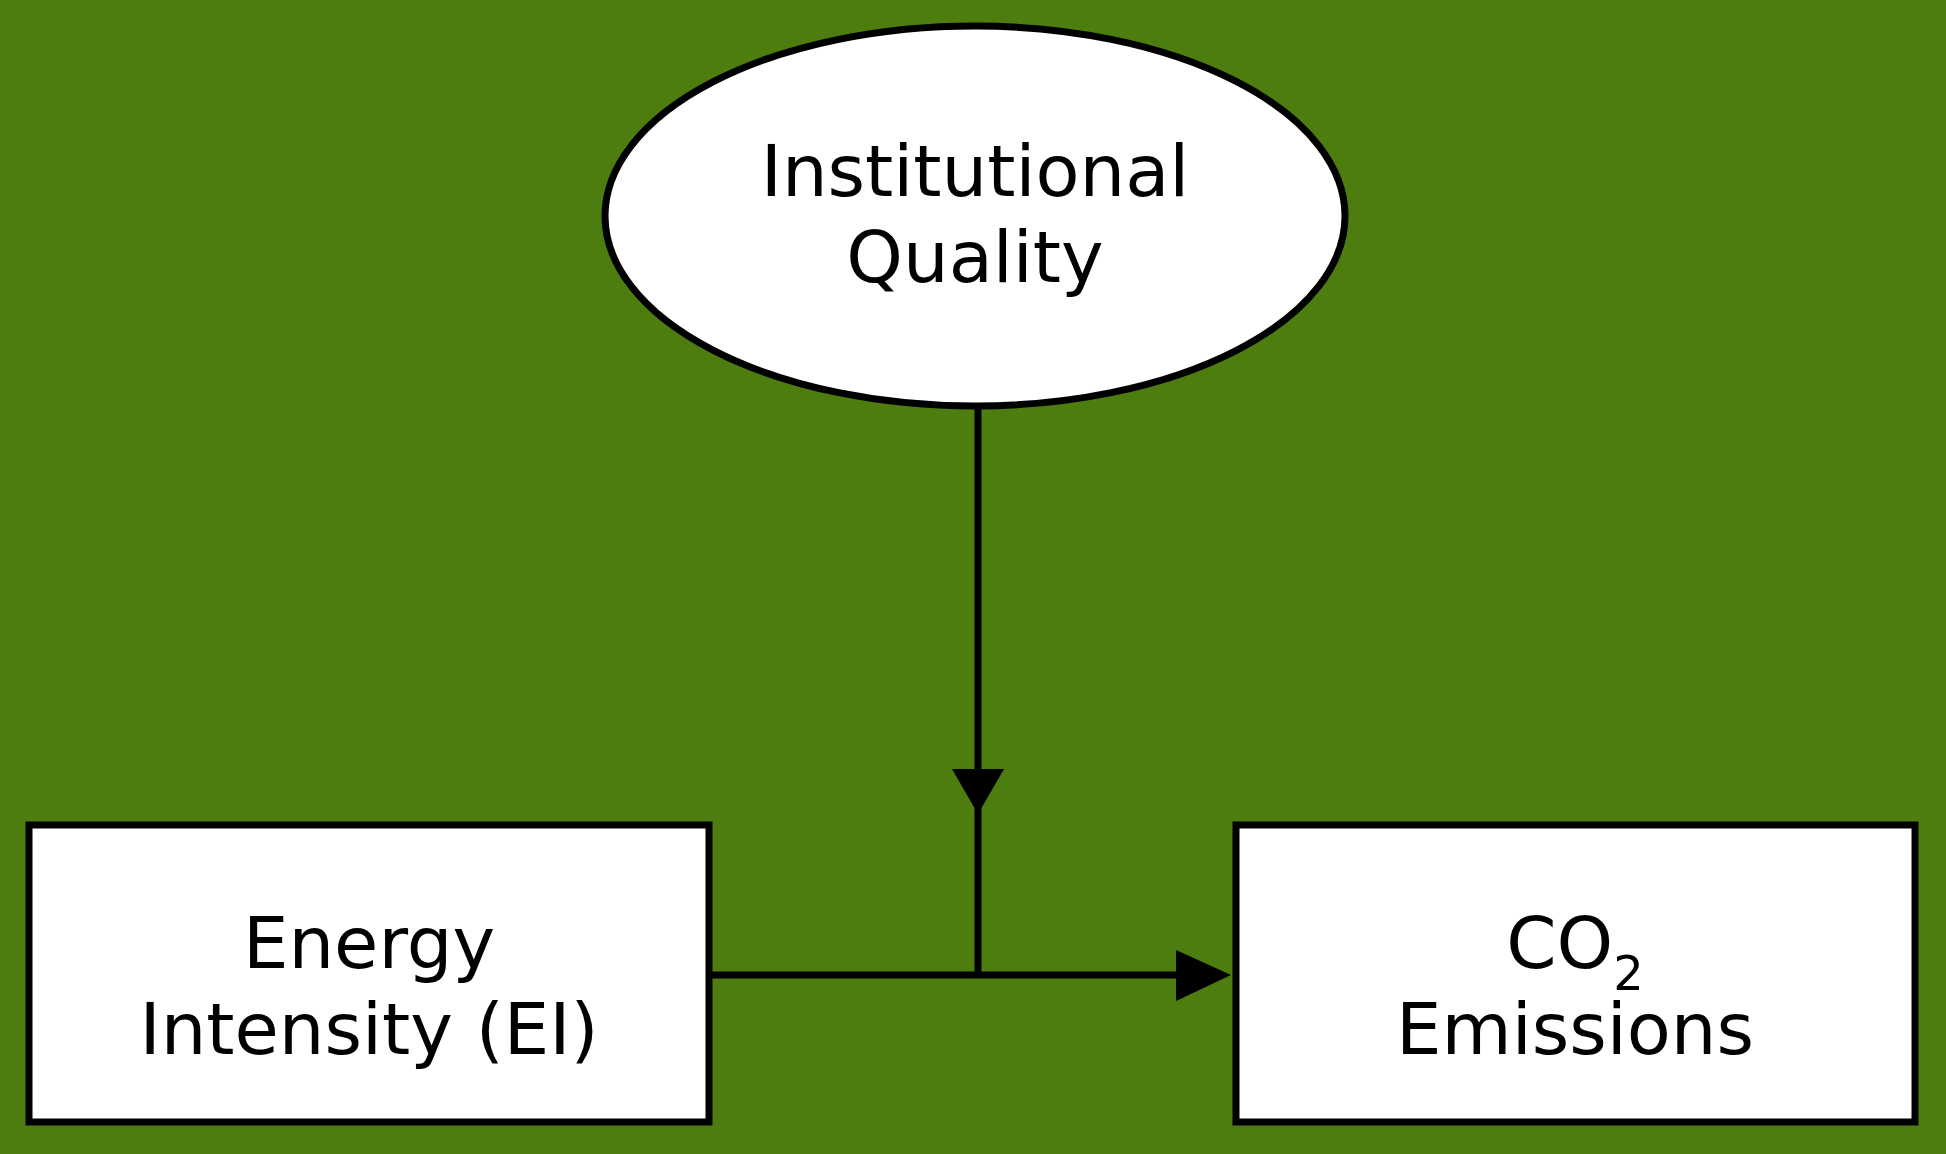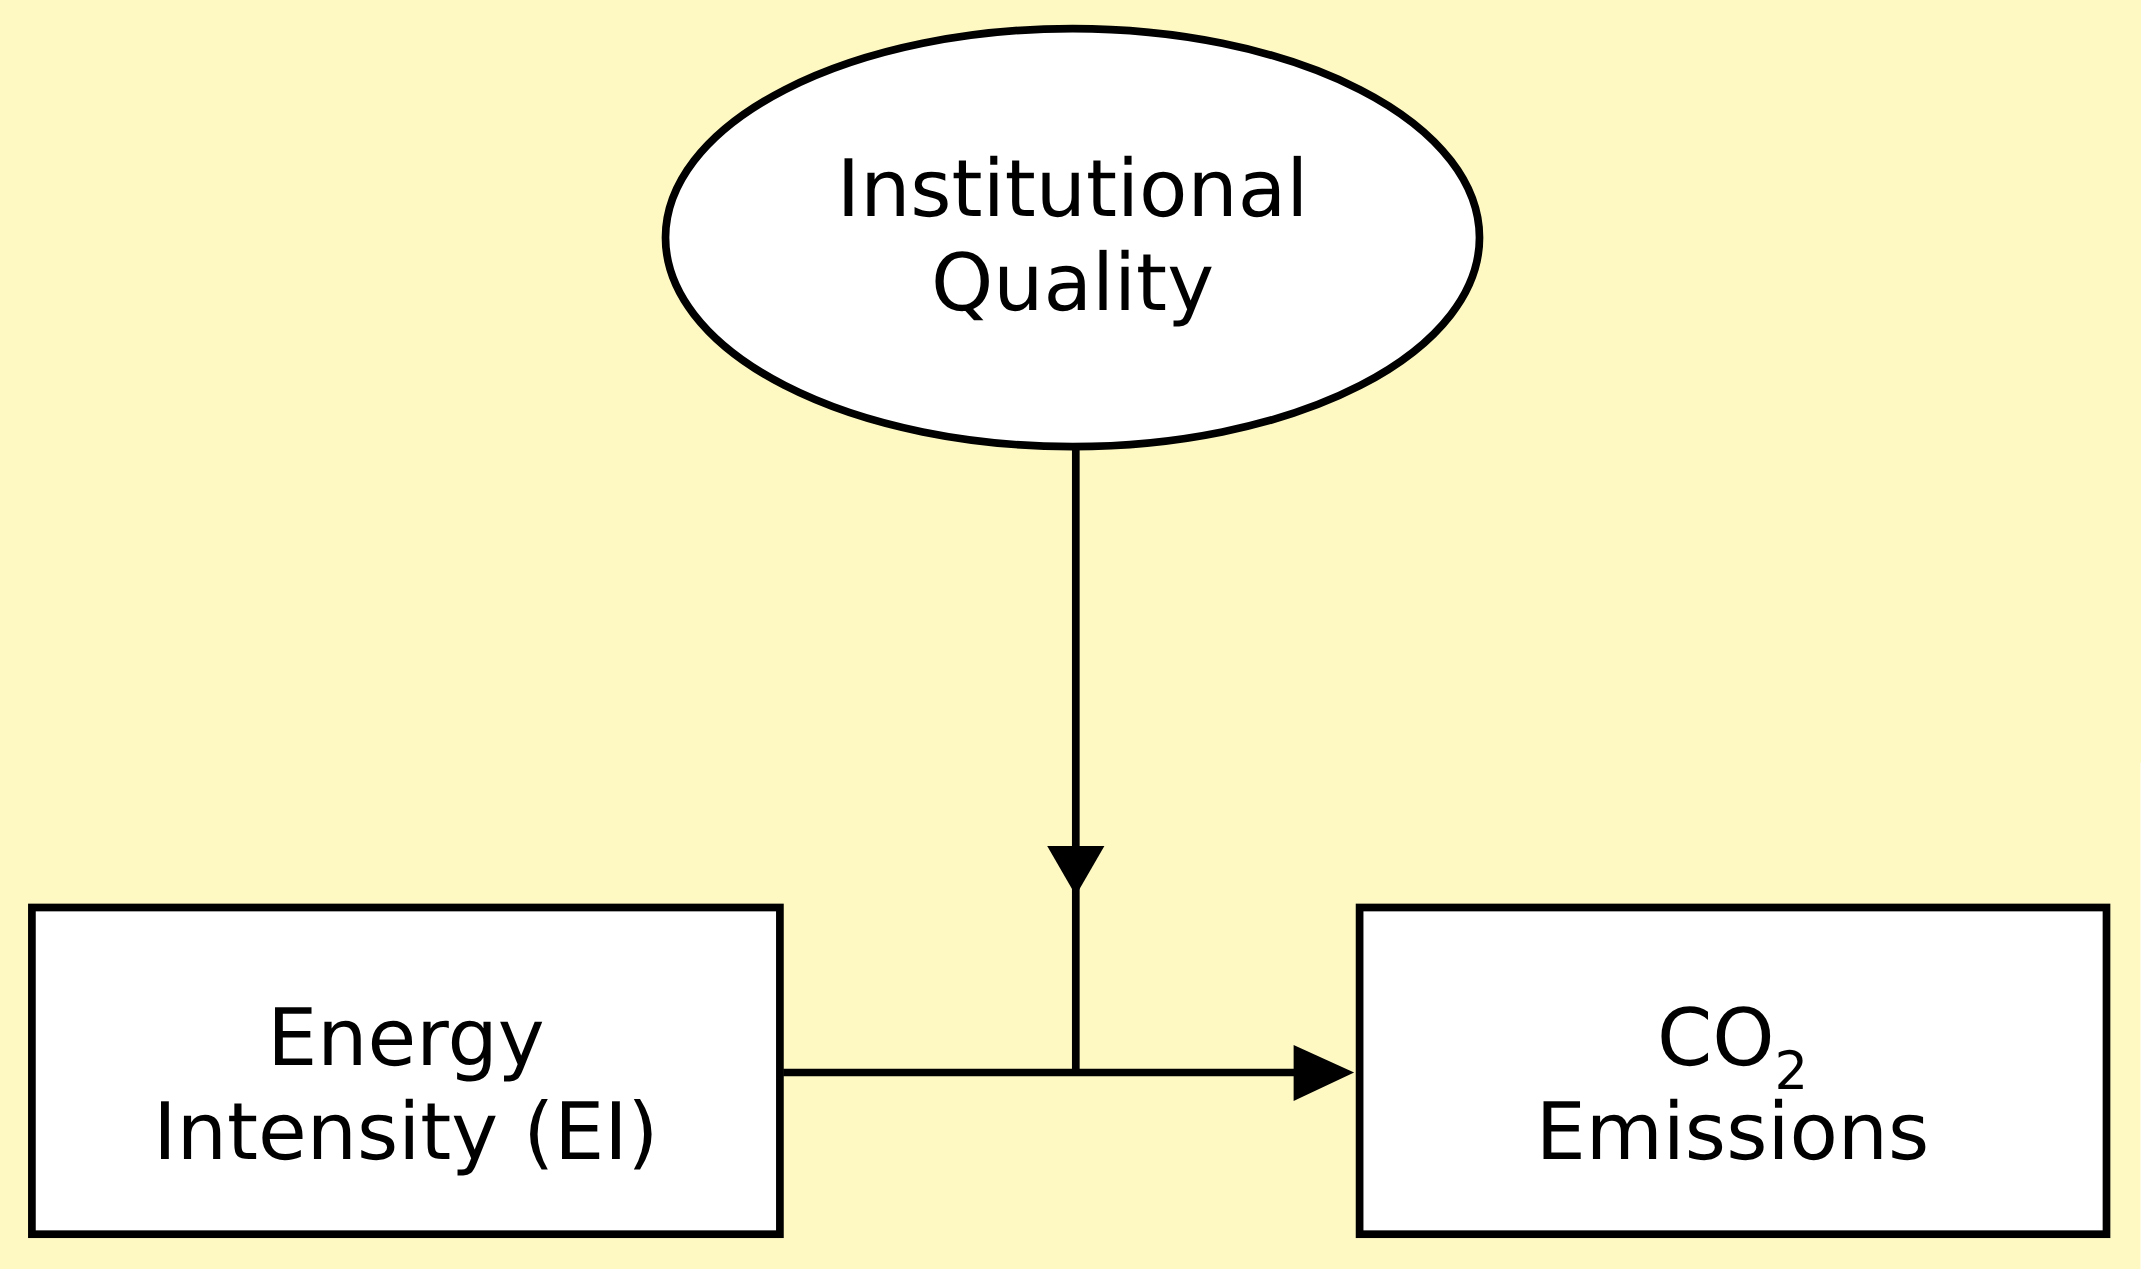--- a/index.html
+++ b/index.html
@@ -7,21 +7,21 @@
     padding: 0;
     background: #ffffff;
   }
   body {
     font-family: "DejaVu Sans", "Liberation Sans", sans-serif;
   }
   #diagram-root {
     position: relative;
     width: 1946px;
     height: 1154px;
-    background: #fef9c3;
+    background: #4d7c0f;
     overflow: hidden;
   }
   #diagram-svg {
     position: absolute;
     top: 0;
     left: 0;
     width: 1946px;
     height: 1154px;
   }
   .node-label {

